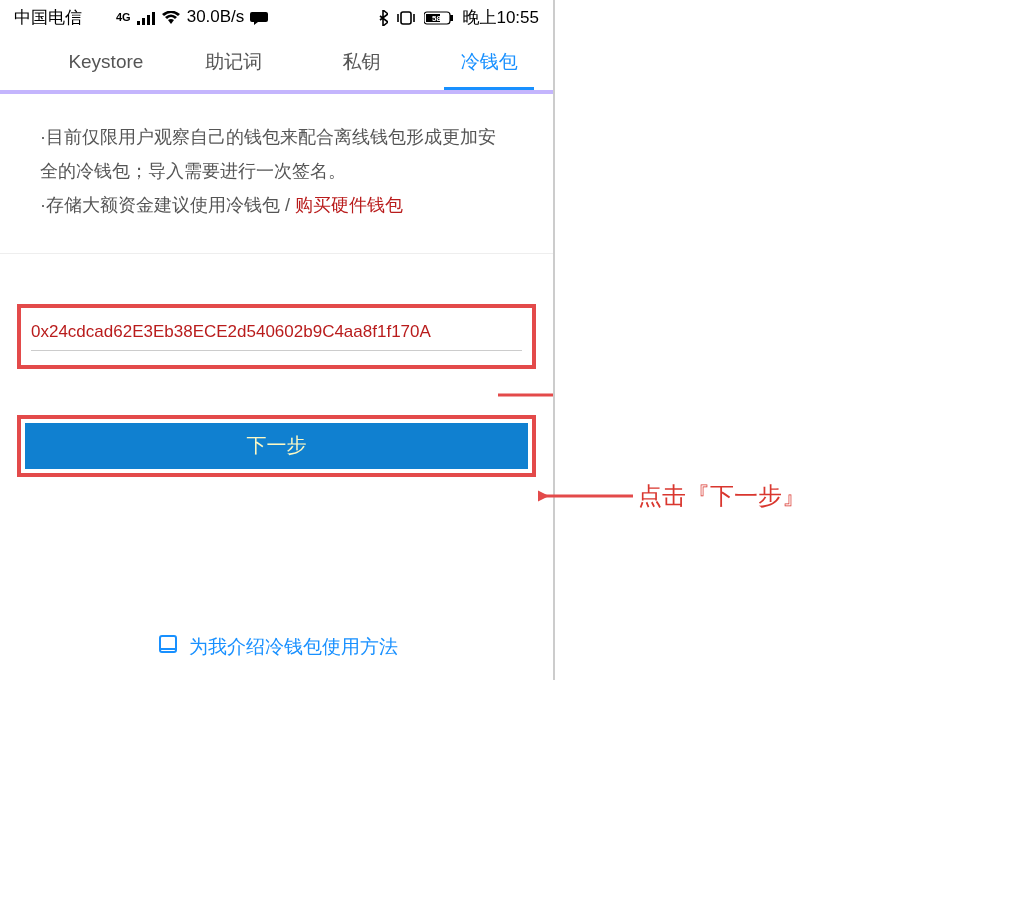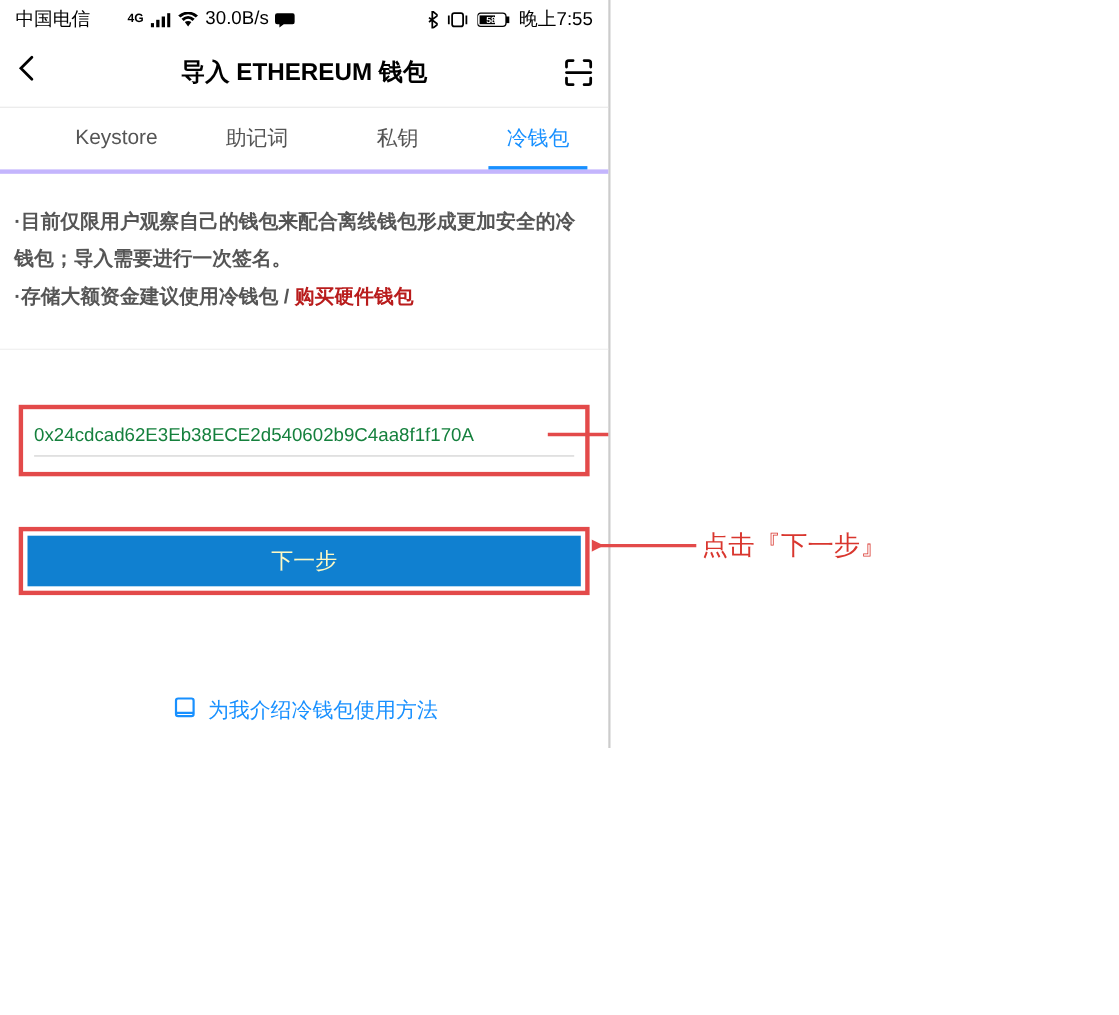--- a/index.html
+++ b/index.html
@@ -62,45 +62,44 @@
     .tab.active::after {
       content: "";
       position: absolute;
       bottom: 0;
       left: 15%;
       width: 70%;
       height: 3px;
       background: #1890ff;
     }
     .info-section {
-      padding: 26px 13px 30px;
+      padding: 26px 40px 30px;
       font-size: 18px;
       color: #555;
       line-height: 1.9;
       border-bottom: 1px solid #eee;
-      font-weight: bold;
     }
     .info-line { display: block; }
     .buy-link { color: #b91c1c; }
     .address-section {
       padding: 50px 0 0;
       position: relative;
     }
     .address-box {
       margin: 0 17px;
       border: 4px solid #e34a4a;
       padding: 14px 10px;
       position: relative;
     }
     .address-input {
       width: 100%;
       border: none;
       border-bottom: 1px solid #ccc;
       font-size: 17px;
-      color: #15803d;
+      color: #b91c1c;
       padding: 0 0 8px 0;
       outline: none;
       background: transparent;
     }
     .next-btn-wrapper {
       margin: 46px 17px 0;
       border: 4px solid #e34a4a;
       padding: 4px;
     }
     .next-btn {
@@ -181,38 +180,24 @@
           </svg>
       </span>
       <span class="bat-icon">
         <svg width="30" height="14" viewBox="0 0 30 14">
             <rect x="0" y="1" width="26" height="12" rx="3" fill="none" stroke="#000" stroke-width="1.2"></rect>
             <rect x="26" y="4" width="3" height="6" fill="#000"></rect>
             <rect x="2" y="3" width="14" height="8" fill="#000"></rect>
             <text x="8" y="10" font-size="8" fill="#fff" font-weight="700">58</text>
           </svg>
       </span>
-      <span>晚上7:55</span>
-    </div>
-  </div>
-
-  <div class="nav-header">
-    <div class="back-btn">
-      <svg width="20" height="28" viewBox="0 0 20 28">
-          <path d="M15 4 L5 14 L15 24" stroke="#000" stroke-width="2.5" fill="none" stroke-linecap="round"></path>
-        </svg>
-    </div>
-    <div class="nav-title">导入 ETHEREUM 钱包</div>
-    <div class="scan-icon">
-      <svg width="26" height="26" viewBox="0 0 26 26">
-        <path d="M2 8 V4 a2 2 0 0 1 2 -2 h4 M18 2 h4 a2 2 0 0 1 2 2 v4 M24 18 v4 a2 2 0 0 1 -2 2 h-4 M8 24 h-4 a2 2 0 0 1 -2 -2 v-4" stroke="#000" stroke-width="2.5" fill="none" stroke-linecap="round"></path>
-        <line x1="2" y1="13" x2="24" y2="13" stroke="#000" stroke-width="2.5" stroke-linecap="round"></line>
-      </svg>
-    </div>
-  </div>
+      <span>晚上10:55</span>
+    </div>
+  </div>
+
 
   <div class="tabs">
     <div class="tab">Keystore</div>
     <div class="tab">助记词</div>
     <div class="tab">私钥</div>
     <div class="tab active">冷钱包</div>
   </div>
 
   <div class="info-section">
     <span class="info-line">·目前仅限用户观察自己的钱包来配合离线钱包形成更加安全的冷钱包；导入需要进行一次签名。</span>

